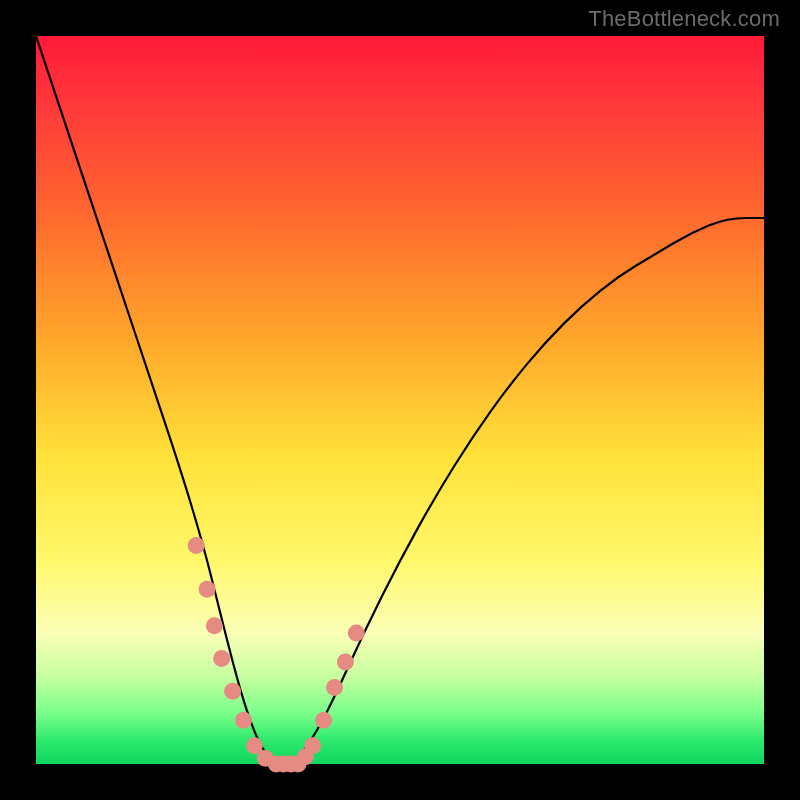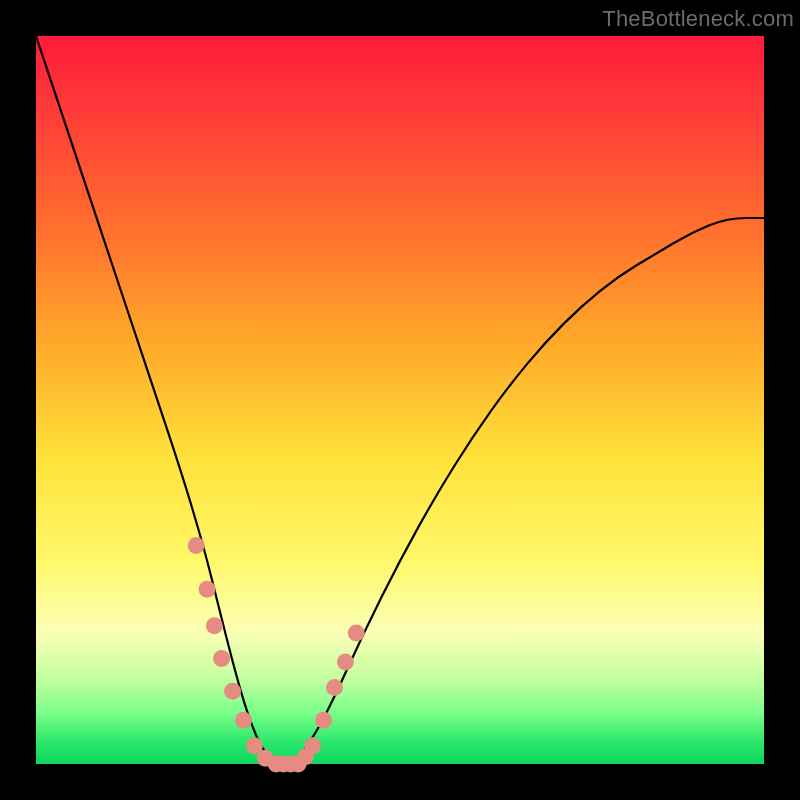--- a/index.html
+++ b/index.html
@@ -36,21 +36,21 @@
       #fbffb6 82%,
       #c6ffa0 88%,
       #7aff8a 93%,
       #29e86b 97%,
       #0fd65e 100%
     );
   }
   .watermark {
     position: absolute;
     top: 6px;
-    right: 6px;
+    right: 20px;
     color: #6b6b6b;
     font-size: 22px;
     font-weight: 500;
     user-select: none;
     letter-spacing: 0.2px;
   }
   svg.curve {
     position: absolute;
     left: 0;
     top: 0;

